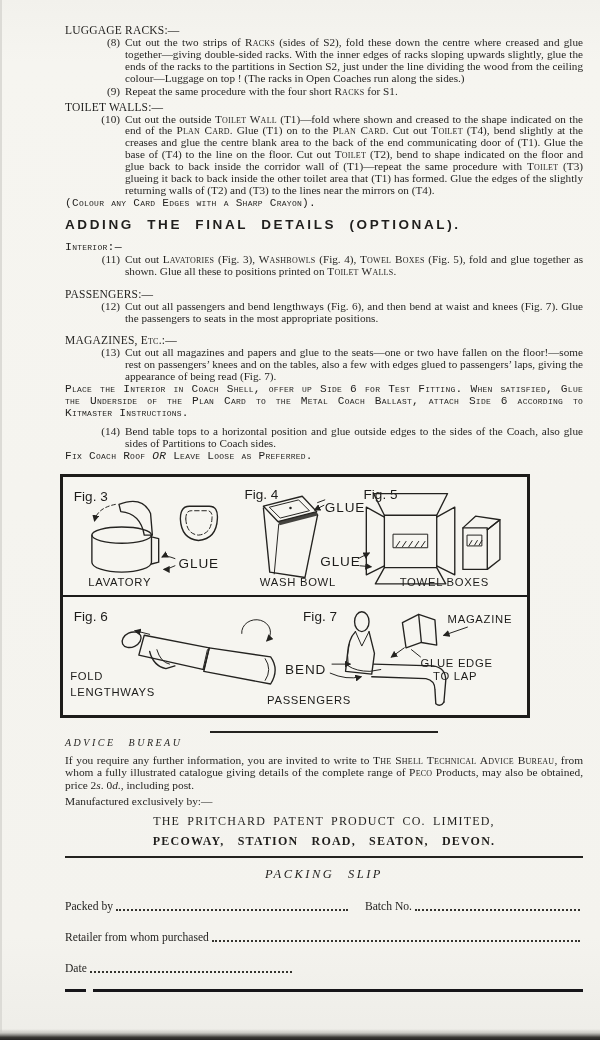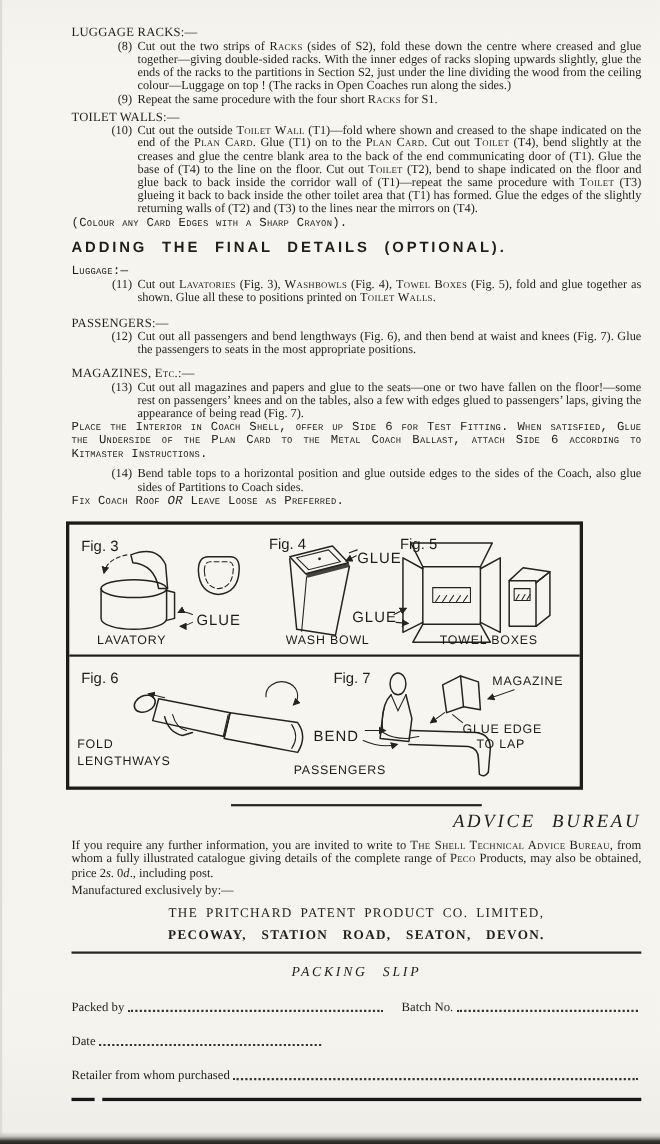--- a/index.html
+++ b/index.html
@@ -27,21 +27,21 @@
   .figrow { display:block; width:100%; height:118px; }
   .figrow.b { border-top:2.5px solid #1d1c1a; }
   .ln   { stroke:#242320; fill:none; stroke-width:1.5; stroke-linecap:round; stroke-linejoin:round; }
   .lnthin { stroke:#242320; fill:none; stroke-width:1.1; stroke-linecap:round; }
   .fillk { fill:#242320; stroke:none; }
   .flab { font:15px "Liberation Sans", sans-serif; fill:#1d1c1a; }
   .fglue{ font:15px "Liberation Sans", sans-serif; letter-spacing:1px; fill:#1d1c1a; }
   .fcap { font:12.5px "Liberation Sans", sans-serif; letter-spacing:0.8px; fill:#1d1c1a; }
   
   .advrule  { width:228px; height:2px; background:#242320; margin:13px auto 4px auto; }
-  .advtitle { font-style:italic; text-align:right; font-size:17px; letter-spacing:2.5px; word-spacing:8px; margin:2px 0 6px 0; }
+  .advtitle { font-style:italic; text-align:left; font-size:10px; letter-spacing:2.5px; word-spacing:8px; margin:2px 0 6px 0; }
   .advbody  { font-size:11.4px; line-height:12.6px; text-align:justify; margin:0; }
   .manu     { font-size:11.4px; margin:4px 0 0 0; }
   .comp1    { text-align:center; font-size:12px; letter-spacing:1.2px; word-spacing:3px; margin:7px 0 0 0; }
   .comp2    { text-align:center; font-size:12px; letter-spacing:1.2px; word-spacing:9px; margin:5px 0 0 0;font-weight:bold; }
   .fullrule { height:2px; background:#242320; margin:7px 0 0 0; }
   .packtitle{ font-style:italic; text-align:center; font-size:12.5px; letter-spacing:2.5px; word-spacing:8px; margin:9px 0 0 0; }
   .formrow  { display:flex; font-size:11.6px; margin-top:18px; }
   .leader   { border-bottom:2px dotted #35342f; align-self:flex-end; margin:0 3px 2px 3px; }
   .l1    { width:232px; }
   .lflex { flex:1; }
@@ -66,21 +66,21 @@
 
   <section>
     <p class="shead">TOILET WALLS:—</p>
     <p class="item"><span class="num">(10)</span><span>Cut out the outside <sc>Toilet Wall</sc> (T1)—fold where shown and creased to the shape indicated on the end of the <sc>Plan Card</sc>. Glue (T1) on to the <sc>Plan Card</sc>. Cut out <sc>Toilet</sc> (T4), bend slightly at the creases and glue the centre blank area to the back of the end communicating door of (T1). Glue the base of (T4) to the line on the floor. Cut out <sc>Toilet</sc> (T2), bend to shape indicated on the floor and glue back to back inside the corridor wall of (T1)—repeat the same procedure with <sc>Toilet</sc> (T3) glueing it back to back inside the other toilet area that (T1) has formed. Glue the edges of the slightly returning walls of (T2) and (T3) to the lines near the mirrors on (T4).</span></p>
     <p class="flush scp">(Colour any Card Edges with a Sharp Crayon).</p>
   </section>
 
   <h2 class="mainhead">ADDING THE FINAL DETAILS (OPTIONAL).</h2>
 
   <section>
-    <p class="shead scp">Luggage:—</p>
+    <p class="shead scp">Interior:—</p>
     <p class="item"><span class="num">(11)</span><span>Cut out <sc>Lavatories</sc> (Fig. 3), <sc>Washbowls</sc> (Fig. 4), <sc>Towel Boxes</sc> (Fig. 5), fold and glue together as shown. Glue all these to positions printed on <sc>Toilet Walls</sc>.</span></p>
     <div class="gap6"></div>
     <p class="shead">PASSENGERS:—</p>
     <p class="item"><span class="num">(12)</span><span>Cut out all passengers and bend lengthways (Fig. 6), and then bend at waist and knees (Fig. 7). Glue the passengers to seats in the most appropriate positions.</span></p>
     <div class="gap6"></div>
     <p class="shead">MAGAZINES, <sc>Etc</sc>.:—</p>
     <p class="item"><span class="num">(13)</span><span>Cut out all magazines and papers and glue to the seats—one or two have fallen on the floor!—some rest on passengers’ knees and on the tables, also a few with edges glued to passengers’ laps, giving the appearance of being read (Fig. 7).</span></p>
     <p class="flush scp">Place the Interior in Coach Shell, offer up Side 6 for Test Fitting. When satisfied, Glue the Underside of the Plan Card to the Metal Coach Ballast, attach Side 6 according to Kitmaster Instructions.</p>
     <div class="gap6"></div>
     <p class="item"><span class="num">(14)</span><span>Bend table tops to a horizontal position and glue outside edges to the sides of the Coach, also glue sides of Partitions to Coach sides.</span></p>
@@ -197,26 +197,26 @@
   <div class="fullrule"></div>
   <p class="packtitle">PACKING SLIP</p>
 
   <div class="formrow">
     <span>Packed by</span>
     <div class="leader l1"></div>
     <span class="batch">Batch No.</span>
     <div class="leader lflex"></div>
   </div>
   <div class="formrow">
+    <span>Retailer from whom purchased</span>
+    <div class="leader lflex"></div>
+  </div>
+  <div class="formrow">
     <span>Date</span>
     <div class="leader ldate"></div>
-  </div>
-  <div class="formrow">
-    <span>Retailer from whom purchased</span>
-    <div class="leader lflex"></div>
   </div>
 
   <div class="heavyrule">
     <div class="stub"></div>
     <div class="main"></div>
   </div>
 
   <div class="scanedge"></div>
 </div>
 

